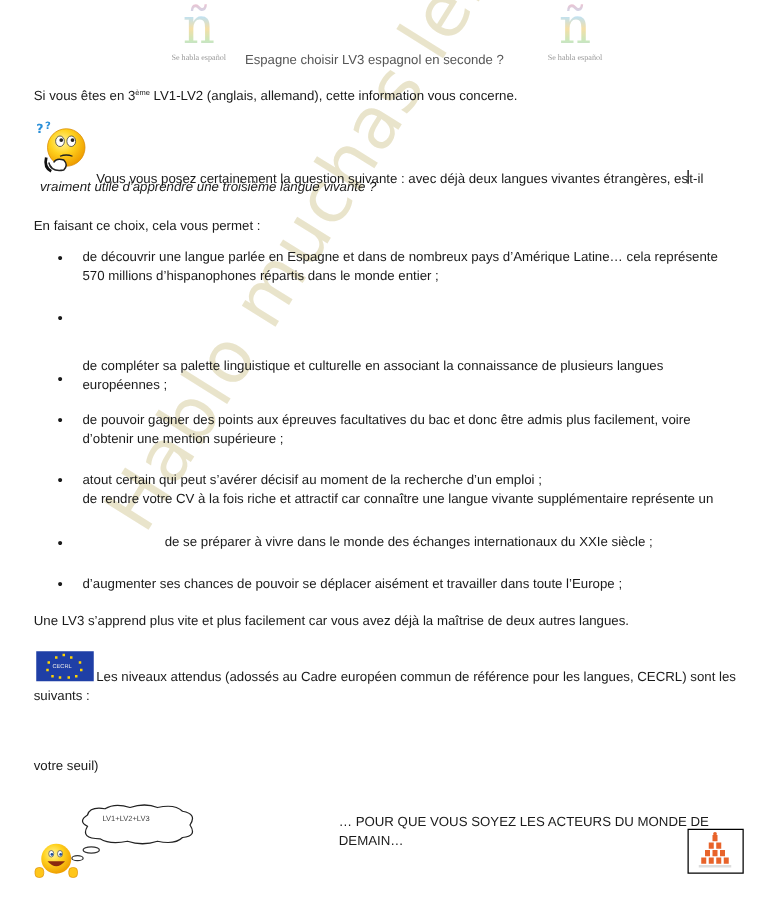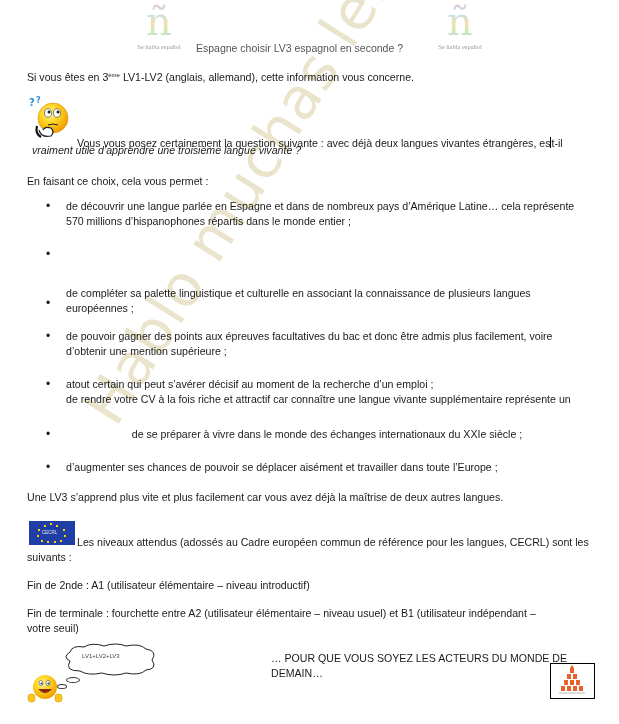--- a/index.html
+++ b/index.html
@@ -139,23 +139,21 @@
       <span class="star" style="left:35px; top:14px;"></span>
     <span class="star" style="left:12px; top:19px;"></span>
       <span class="star" style="left:31px; top:19px;"></span>
     <span class="star" style="left:18px; top:20px;"></span>
       <span class="star" style="left:25px; top:20px;"></span>
     <span class="lbl">CECRL</span>
   </div>
 
   <p class="abs txt" style="left:77px; top:535px;text-align:right;">Les niveaux attendus (adossés au Cadre européen commun de référence pour les langues, CECRL) sont les</p>
   <p class="abs txt" style="left:27px; top:550px;">suivants :</p>
-  <p class="abs txt" style="left:27px; top:578px;">Fin de 2nde : A1 (utilisateur élémentaire – niveau introductif)</p>
   <p class="abs txt justify" style="left:27px; top:606px; width:561px;">
-      <span style="display:block">Fin de terminale : fourchette entre A2 (utilisateur élémentaire – niveau usuel) et B1 (utilisateur indépendant –</span>
       <span style="display:block">votre seuil)</span>
     </p>
 
   <div class="abs" style="left:60px; top:643px; width:100px; height:34px;">
     <svg width="100" height="34" viewBox="0 0 100 34">
       <path d="M10 18 Q2 14 10 9 Q12 2 24 4 Q32 -1 44 3 Q56 -1 66 3 Q80 0 86 6 Q98 8 92 17 Q98 26 86 27 Q80 33 66 30 Q54 34 42 30 Q28 33 20 28 Q4 28 10 18 Z" fill="#fff" stroke="#222" stroke-width="1"></path>
     </svg>
     <span style="position:absolute; left:22px; top:10px; font-size:6px; color:#444;">LV1+LV2+LV3</span>
   </div>
   <div class="cloud" style="left:66px; top:677px; width:14px; height:6px;"></div>

